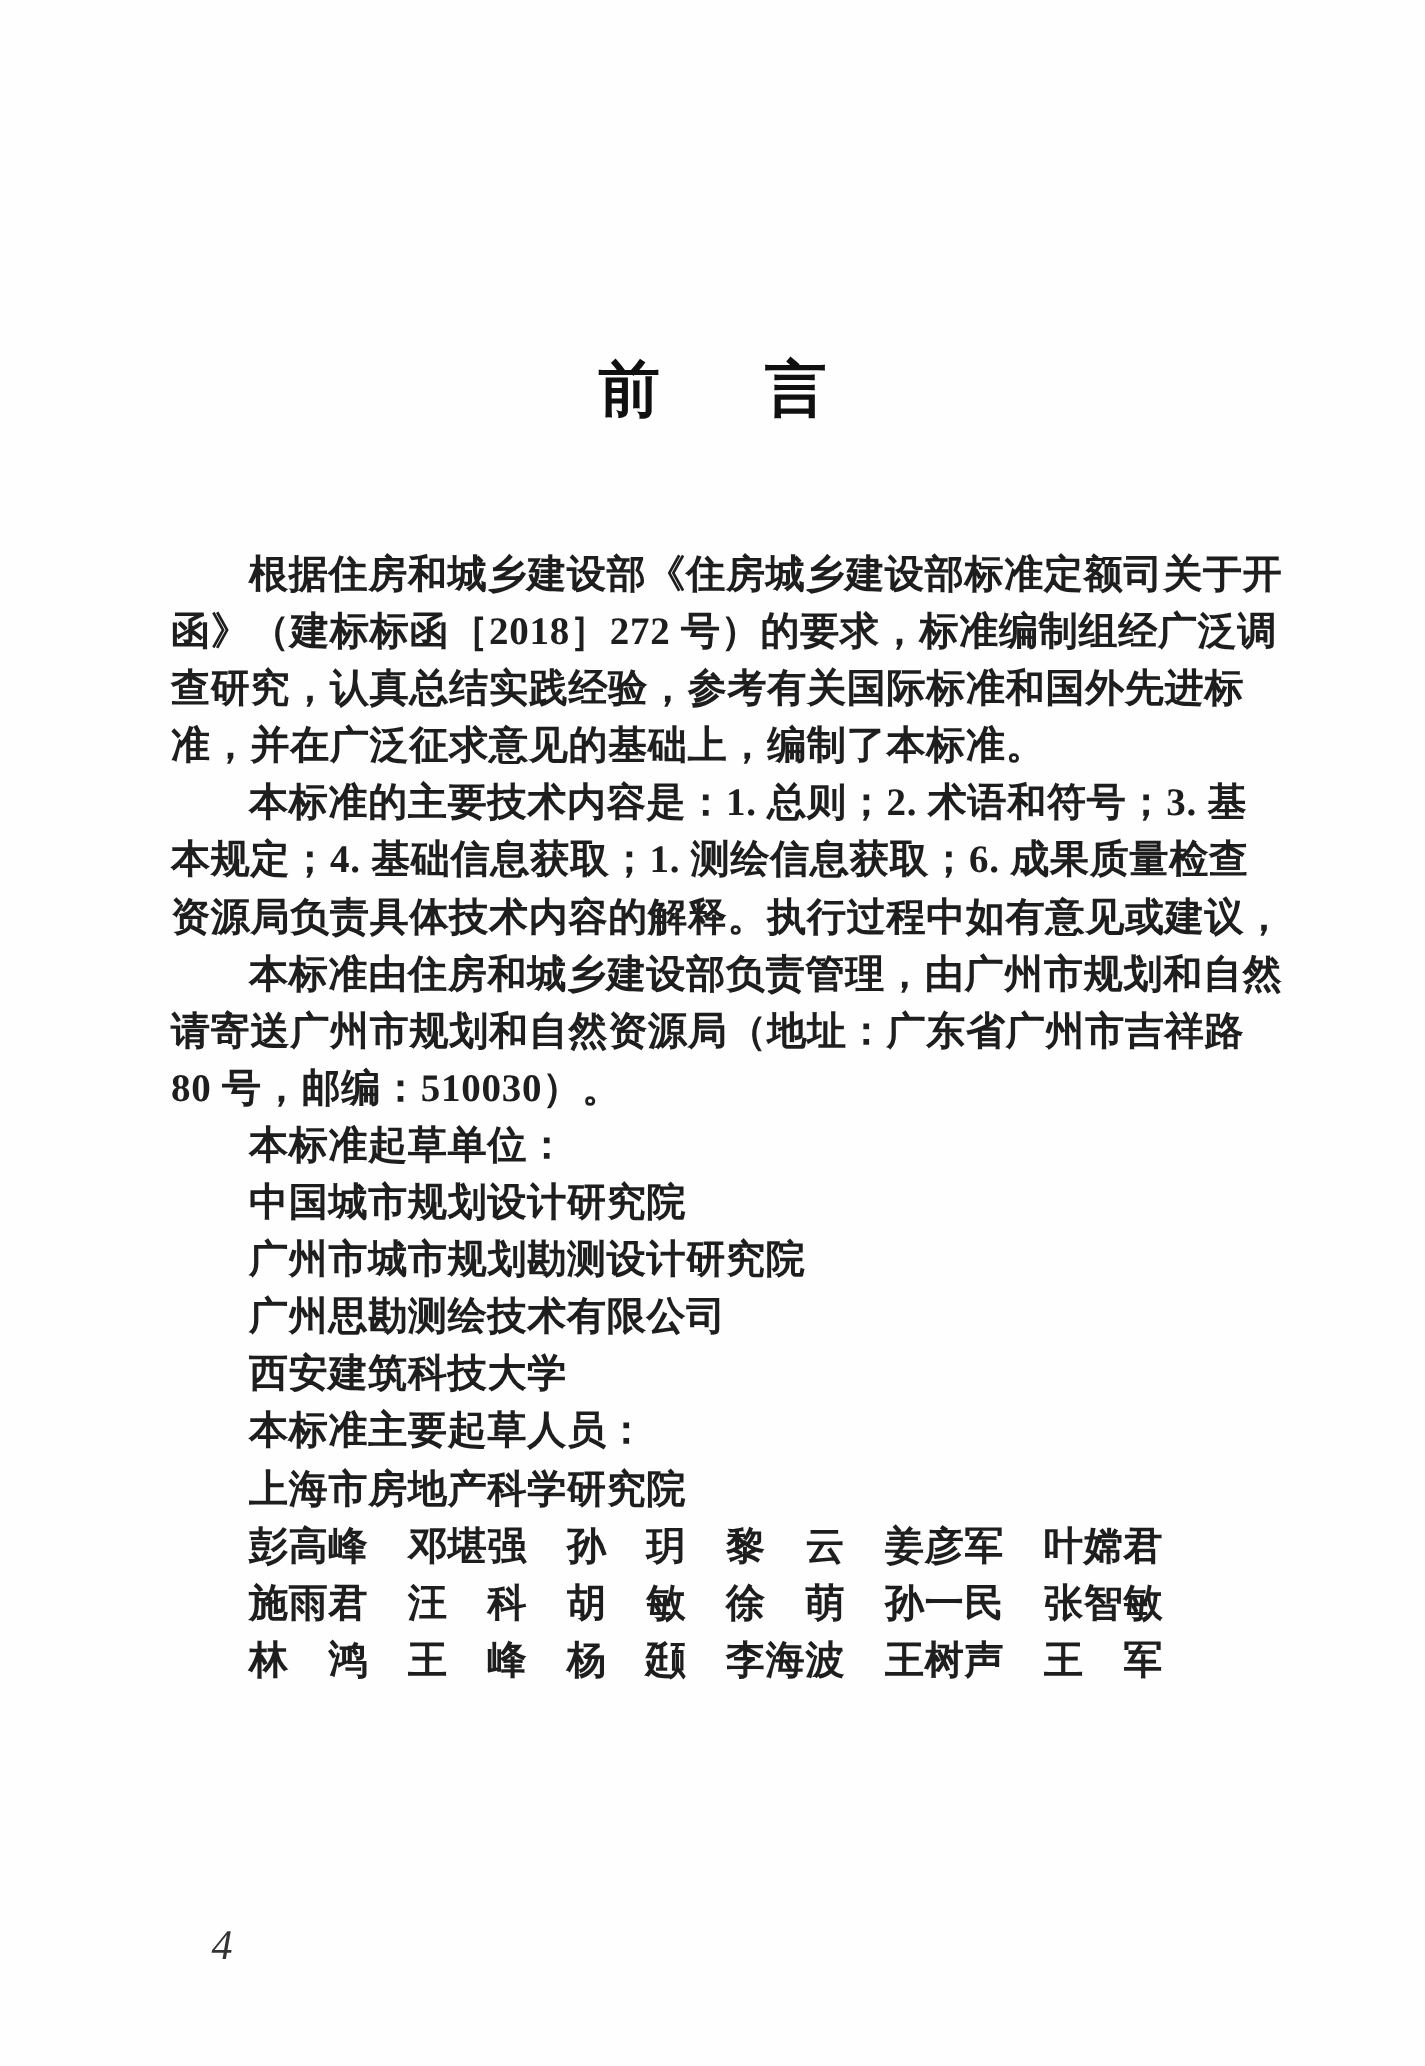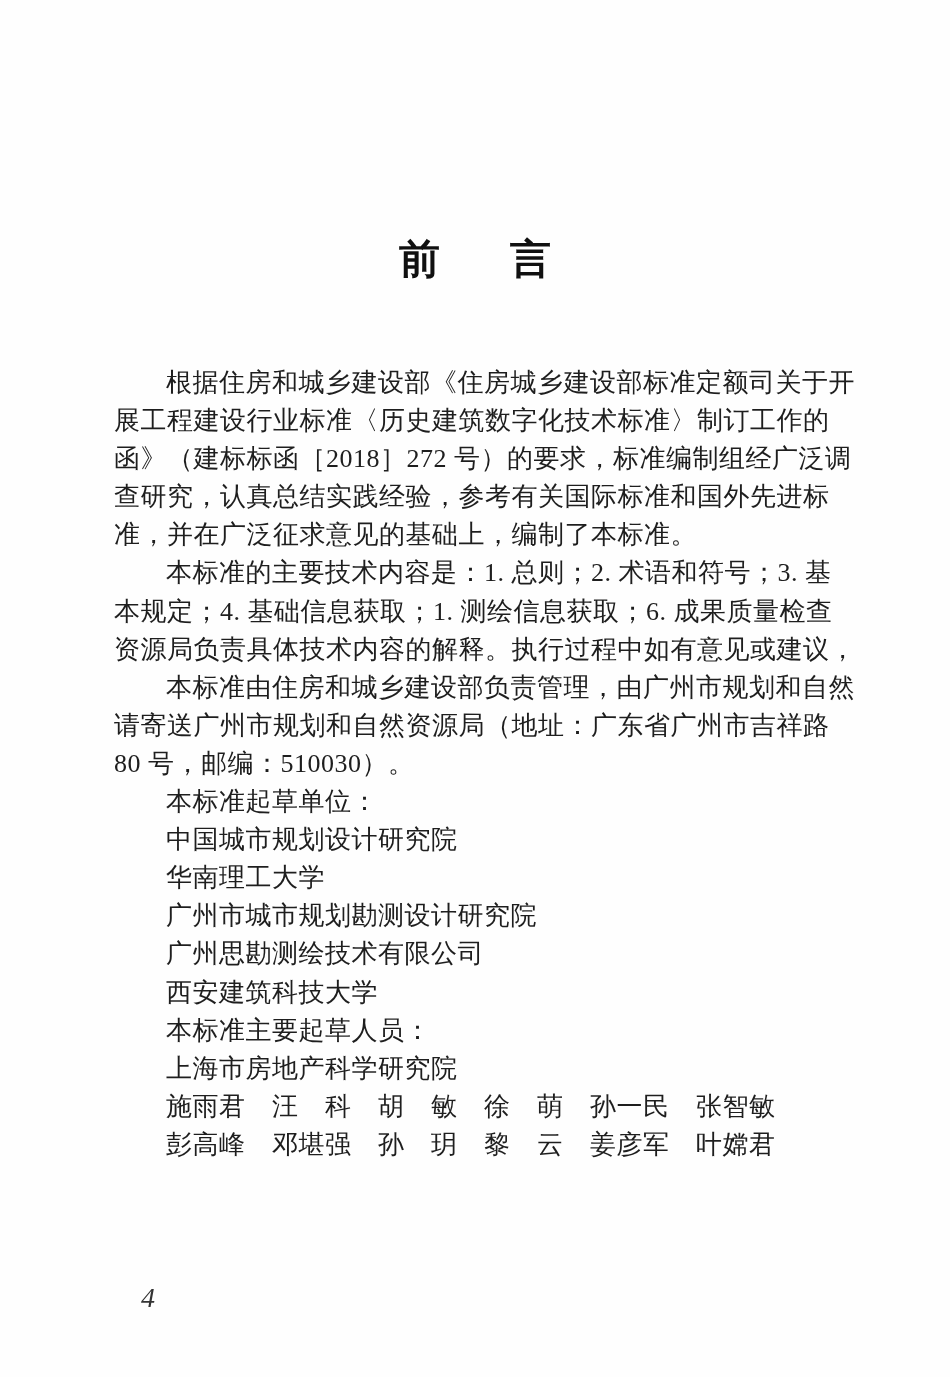--- a/index.html
+++ b/index.html
@@ -36,20 +36,21 @@
     left: 114px;
     width: 760px;
     font-size: 26px;
     line-height: 38.1px;
     letter-spacing: 0.5px;
   }
   .line {
     height: 38.1px;
     white-space: pre;
     text-align: left;
+    font-weight: bold;
   }
   .line.indent {
     text-indent: 52px;
   }
   .page-number {
     position: absolute;
     left: 141px;
     top: 1283px;
     font-size: 28px;
     font-style: italic;
@@ -62,37 +63,36 @@
 
 <div class="page">
 
   <div class="doc-title">
     <span>前</span>
     <span>言</span>
   </div>
 
   <div class="body-text">
       <div class="line indent">根据住房和城乡建设部《住房城乡建设部标准定额司关于开</div>
-      <div class="line">展工程建设行业标准〈历史建筑数字化技术标准〉制订工作的</div>
       <div class="line">函》（建标标函［2018］272 号）的要求，标准编制组经广泛调</div>
       <div class="line">查研究，认真总结实践经验，参考有关国际标准和国外先进标</div>
       <div class="line">准，并在广泛征求意见的基础上，编制了本标准。</div>
       <div class="line indent">本标准的主要技术内容是：1. 总则；2. 术语和符号；3. 基</div>
       <div class="line">本规定；4. 基础信息获取；1. 测绘信息获取；6. 成果质量检查</div>
       <div class="line">资源局负责具体技术内容的解释。执行过程中如有意见或建议，</div>
       <div class="line indent">本标准由住房和城乡建设部负责管理，由广州市规划和自然</div>
       <div class="line">请寄送广州市规划和自然资源局（地址：广东省广州市吉祥路</div>
       <div class="line">80 号，邮编：510030）。</div>
       <div class="line indent">本标准起草单位：</div>
       <div class="line indent">中国城市规划设计研究院</div>
-      <div class="line indent">华南理工大学</div>
       <div class="line indent">广州市城市规划勘测设计研究院</div>
       <div class="line indent">广州思勘测绘技术有限公司</div>
       <div class="line indent">西安建筑科技大学</div>
       <div class="line indent">本标准主要起草人员：</div>
       <div class="line indent">上海市房地产科学研究院</div>
+      <div class="line indent">彭高峰　邓堪强　孙　玥　黎　云　姜彦军　叶嫦君</div>
       <div class="line indent">施雨君　汪　科　胡　敏　徐　萌　孙一民　张智敏</div>
-      <div class="line indent">彭高峰　邓堪强　孙　玥　黎　云　姜彦军　叶嫦君</div>
+      <div class="line indent">林　鸿　王　峰　杨　颋　李海波　王树声　王　军</div>
     </div>
 
   <div class="page-number">4</div>
 
 </div>
 
 </body></html>

